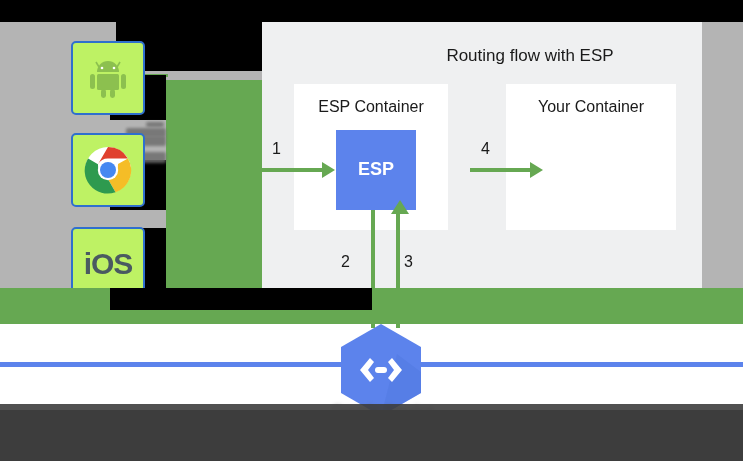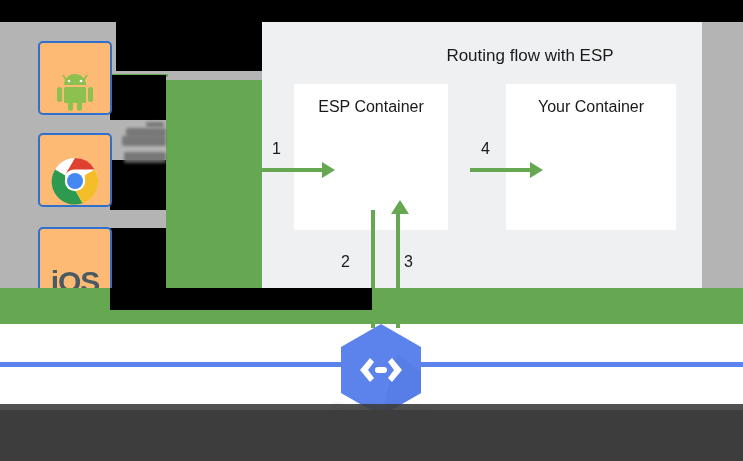--- a/index.html
+++ b/index.html
@@ -84,23 +84,23 @@
 
   
   .smudge{position:absolute;background:#6e6e6e;opacity:.85;filter:blur(1.6px);border-radius:2px;}
   #sm-1{left:126px;top:128px;width:40px;height:9px;}
   #sm-2{left:122px;top:136px;width:44px;height:10px;}
   #sm-3{left:124px;top:152px;width:42px;height:11px;}
   #sm-4{left:146px;top:122px;width:18px;height:5px;}
 
   
   .tile{
-    position:absolute;width:70px;height:70px;background:#fdba74;
+    position:absolute;width:70px;height:70px;background:#bef264;
     border:2px solid #2f6fce;border-radius:5px;
-    display:flex;align-items:flex-end;justify-content:center;
+    display:flex;align-items:center;justify-content:center;margin-left:33px;
   }
   #tile-android{left:38px;top:41px;}
   #tile-chrome{left:38px;top:133px;}
   #tile-ios{left:38px;top:227px;}
   .ios-text{font-size:30px;font-weight:bold;color:#4a5a61;letter-spacing:-1px;}
 
   
   #stub-a{left:108px;top:74px;width:60px;height:3px;}
   #stub-b{left:108px;top:166px;width:60px;height:3px;}
   #stub-c{left:108px;top:262px;width:60px;height:3px;}
@@ -130,20 +130,21 @@
   </div>
 
   <div class="subbox" id="esp-container">
     <div class="subbox-title">ESP Container</div>
   </div>
 
   <div class="subbox" id="your-container">
     <div class="subbox-title">Your Container</div>
   </div>
 
+  <div class="bluebox" id="esp-box">ESP</div>
 
   <div class="greenblock"></div>
 
   <div class="gline" id="arrow1-line"></div>
   <div class="ghead ghead-r" id="arrow1-head"></div>
   <div class="gline" id="arrow4-line"></div>
   <div class="ghead ghead-r" id="arrow4-head"></div>
   <div class="gline" id="arrow2-line"></div>
   <div class="gline" id="arrow3-line"></div>
   <div class="ghead ghead-u" id="arrow3-head"></div>

